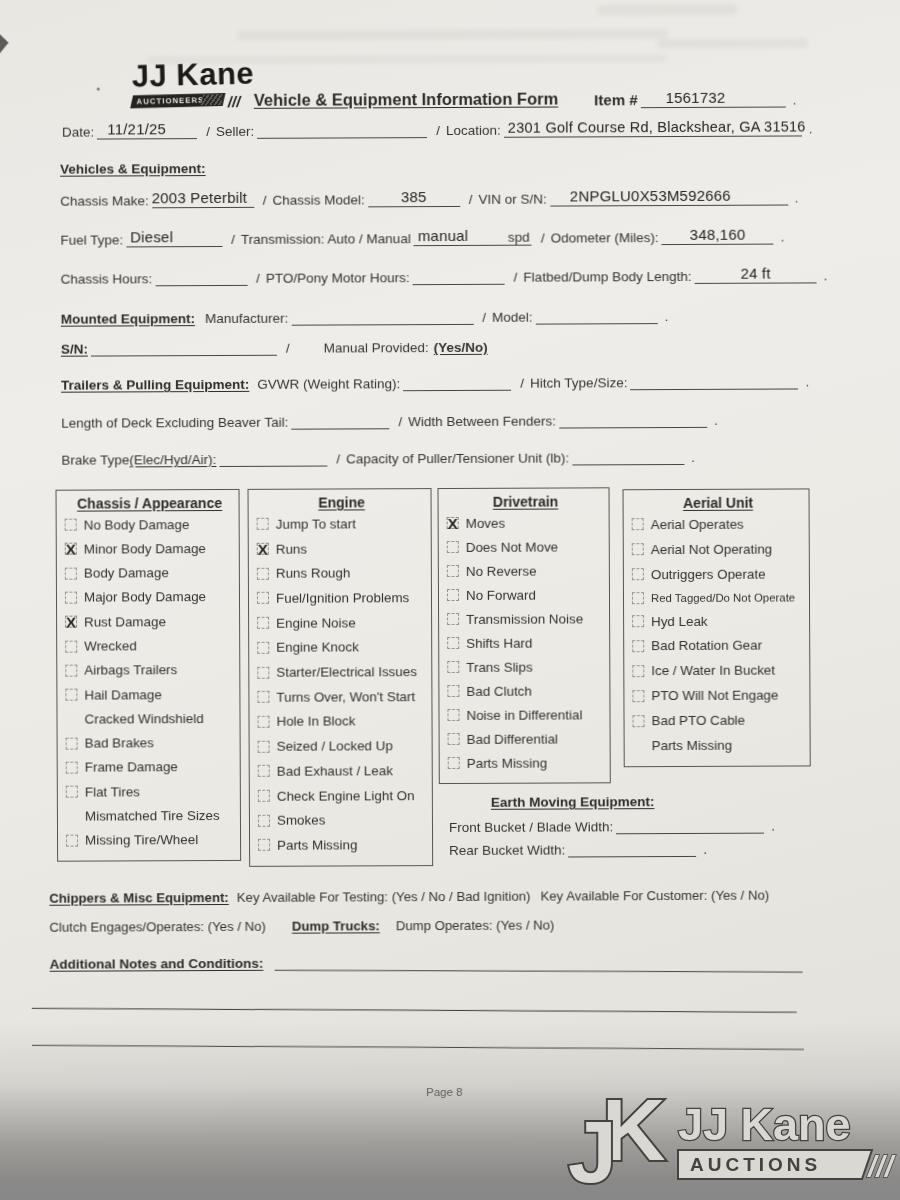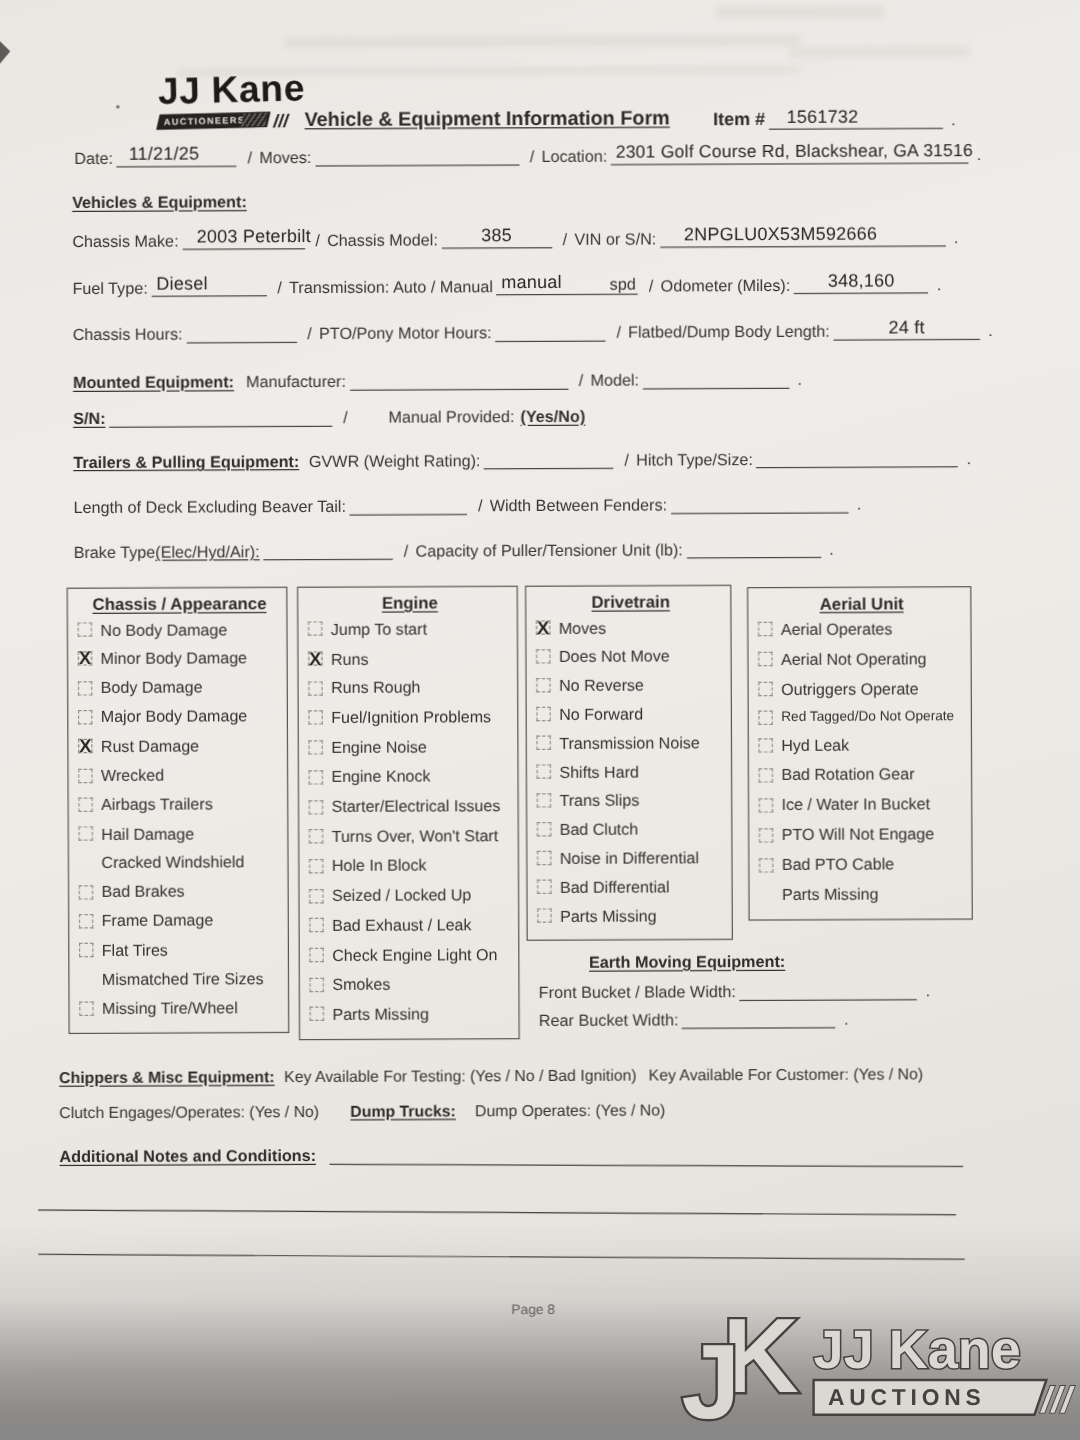--- a/index.html
+++ b/index.html
@@ -69,49 +69,49 @@
         <span>AUCTIONEERS</span>
       </div>
       <div class="hslash">///</div>
     </div>
 
     <div class="row" style="left:256px;top:90px;">
       <span class="lbl hd" style="font-size:16.5px;">Vehicle &amp; Equipment Information Form</span>
       <span style="width:36px;"></span>
       <span class="lbl" style="font-size:15px;font-weight:700;color:#2c2a26;">Item #</span>
       <span class="b" style="width:145px;">
-        <span class="v" style="left:15px;">1561732</span>
+        <span class="v" style="left:25px;">1561732</span>
       </span>
       <span class="dot">.</span>
     </div>
 
     <div class="row" style="left:64px;top:121px;">
       <span class="lbl">Date:</span>
       <span class="b" style="width:100px;">
         <span class="v">11/21/25</span>
       </span>
       <span class="sl">/</span>
-      <span class="lbl">Moves:</span>
+      <span class="lbl">Seller:</span>
       <span class="b" style="width:170px;"></span>
       <span class="sl">/</span>
       <span class="lbl">Location:</span>
       <span class="b" style="width:298px;">
         <span class="v" style="left:4px;font-size:14.6px;">2301 Golf Course Rd, Blackshear, GA 31516</span>
       </span>
       <span class="dot">.</span>
     </div>
 
     <div class="row" style="left:62px;top:160px;">
       <span class="lbl hd">Vehicles &amp; Equipment:</span>
     </div>
 
     <div class="row" style="left:62px;top:190px;">
       <span class="lbl">Chassis Make:</span>
       <span class="b" style="width:102px;">
-        <span class="v" style="left:12px;text-align:center;">2003 Peterbilt</span>
+        <span class="v" style="left:0;text-align:center;">2003 Peterbilt</span>
       </span>
       <span class="sl">/</span>
       <span class="lbl">Chassis Model:</span>
       <span class="b" style="width:92px;">
         <span class="v vc">385</span>
       </span>
       <span class="sl">/</span>
       <span class="lbl">VIN or S/N:</span>
       <span class="b" style="width:238px;">
         <span class="v" style="left:20px;">2NPGLU0X53M592666</span>

